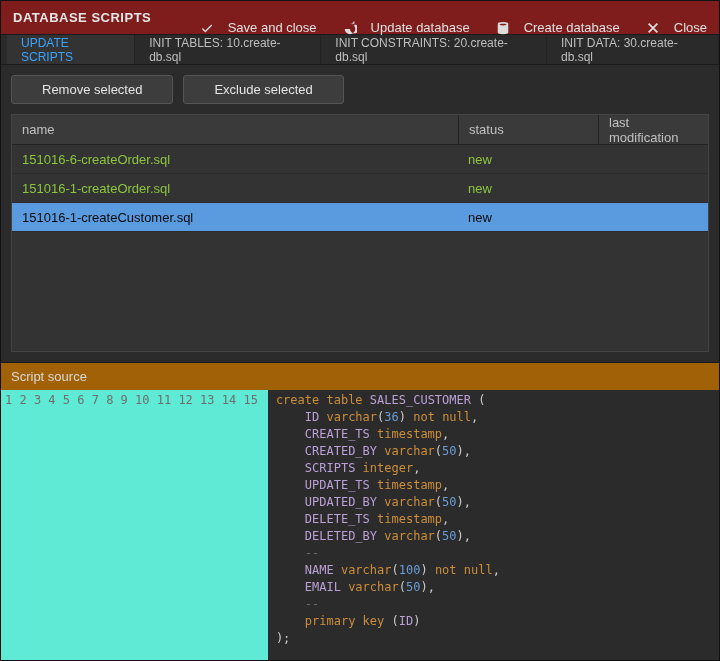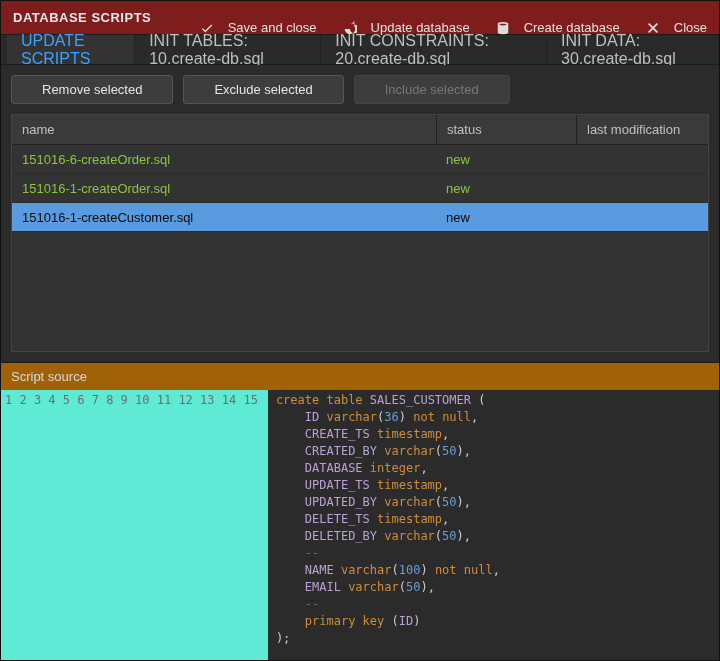--- a/index.html
+++ b/index.html
@@ -54,21 +54,21 @@
     display: flex;
     align-items: stretch;
     height: 30px;
     border-bottom: 1px solid #1a1a1a;
     padding-left: 6px;
   }
   .tab {
     padding: 0 14px;
     display: flex;
     align-items: center;
-    font-size: 16px;
+    font-size: 12px;
     color: #bfbfbf;
     cursor: pointer;
     border-right: 1px solid #222;
   }
   .tab.active {
     color: #3aa3ff;
     background: #333;
   }
   .toolbar {
     padding: 10px 10px;
@@ -103,21 +103,21 @@
     background: #3a3a3a;
     height: 30px;
     align-items: center;
     border-bottom: 1px solid #222;
   }
   .table-head .col, .row .col {
     padding: 0 10px;
   }
   .col.name { flex: 1 1 auto; min-width: 0;}
   .col.status { width: 140px; border-left: 1px solid #222; }
-  .col.mod { width: 132px; border-left: 1px solid #222; }
+  .col.mod { width: 110px; border-left: 1px solid #222; }
   .table-head .col { color: #c0c0c0; font-size: 13px; height:100%; display:flex; align-items:center;}
   .table-body { flex: 1; overflow: auto; background:#333;}
   .row {
     display: flex;
     height: 29px;
     align-items: center;
     border-bottom: 1px solid #2b2b2b;
     color: #8cc63f;
     font-size: 13px;
     cursor: pointer;
@@ -208,21 +208,20 @@
   <div class="tabs">
     <div class="tab active">UPDATE SCRIPTS</div>
     <div class="tab">INIT TABLES: 10.create-db.sql</div>
     <div class="tab">INIT CONSTRAINTS: 20.create-db.sql</div>
     <div class="tab">INIT DATA: 30.create-db.sql</div>
   </div>
 
   <div class="toolbar">
     <button class="btn">Remove selected</button>
     <button class="btn">Exclude selected</button>
-    <button class="btn disabled">Include selected</button>
   </div>
 
   <div class="table-wrap">
     <div class="table-head">
       <div class="col name">name</div>
       <div class="col status">status</div>
       <div class="col mod">last modification</div>
     </div>
     <div class="table-body">
       <div class="row">
@@ -259,21 +258,21 @@
 11
 12
 13
 14
 15
 </div>
       <div class="codelines" id="codelines"><span class="kw">create</span> <span class="kw">table</span> <span class="id">SALES_CUSTOMER</span> <span class="pun">(</span>
     <span class="id">ID</span> <span class="typ">varchar</span><span class="pun">(</span><span class="num">36</span><span class="pun">)</span> <span class="kw">not</span> <span class="kw">null</span><span class="pun">,</span>
     <span class="id">CREATE_TS</span> <span class="typ">timestamp</span><span class="pun">,</span>
     <span class="id">CREATED_BY</span> <span class="typ">varchar</span><span class="pun">(</span><span class="num">50</span><span class="pun">)</span><span class="pun">,</span>
-    <span class="id">DATABASE</span> <span class="typ">integer</span><span class="pun">,</span>
+    <span class="id">SCRIPTS</span> <span class="typ">integer</span><span class="pun">,</span>
     <span class="id">UPDATE_TS</span> <span class="typ">timestamp</span><span class="pun">,</span>
     <span class="id">UPDATED_BY</span> <span class="typ">varchar</span><span class="pun">(</span><span class="num">50</span><span class="pun">)</span><span class="pun">,</span>
     <span class="id">DELETE_TS</span> <span class="typ">timestamp</span><span class="pun">,</span>
     <span class="id">DELETED_BY</span> <span class="typ">varchar</span><span class="pun">(</span><span class="num">50</span><span class="pun">)</span><span class="pun">,</span>
 <span class="comm">    --</span>
     <span class="id">NAME</span> <span class="typ">varchar</span><span class="pun">(</span><span class="num">100</span><span class="pun">)</span> <span class="kw">not</span> <span class="kw">null</span><span class="pun">,</span>
     <span class="id">EMAIL</span> <span class="typ">varchar</span><span class="pun">(</span><span class="num">50</span><span class="pun">)</span><span class="pun">,</span>
 <span class="comm">    --</span>
     <span class="kw">primary</span> <span class="kw">key</span> <span class="pun">(</span><span class="id">ID</span><span class="pun">)</span>
 <span class="pun">)</span><span class="pun">;</span>

